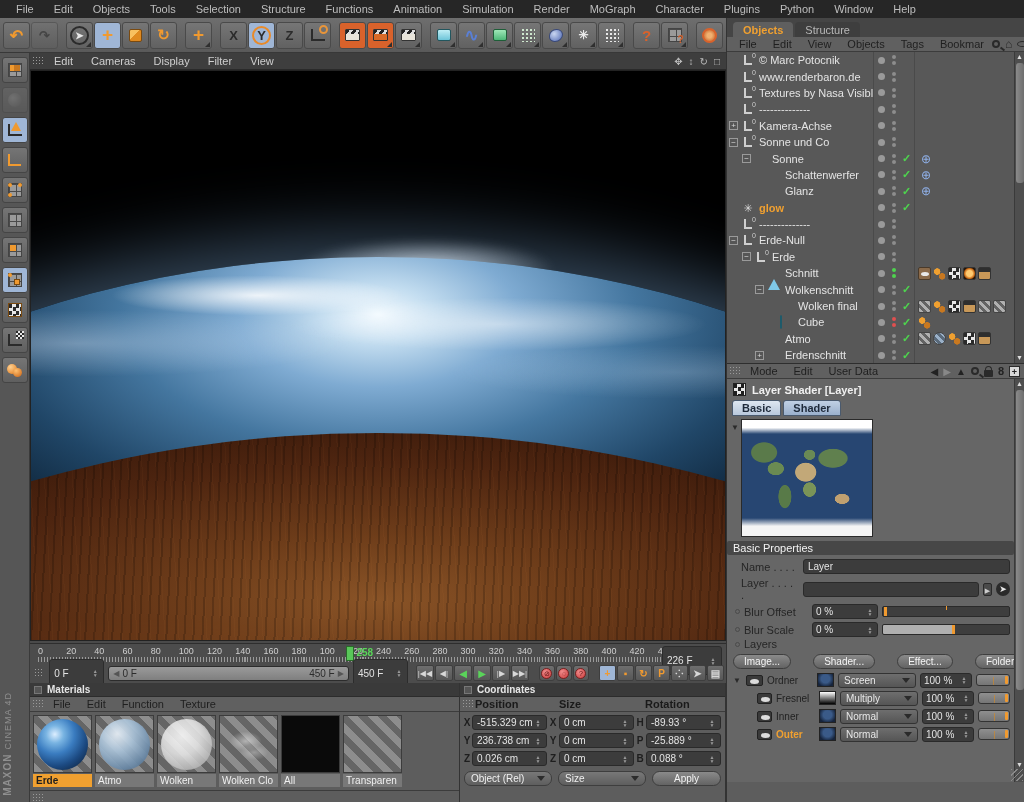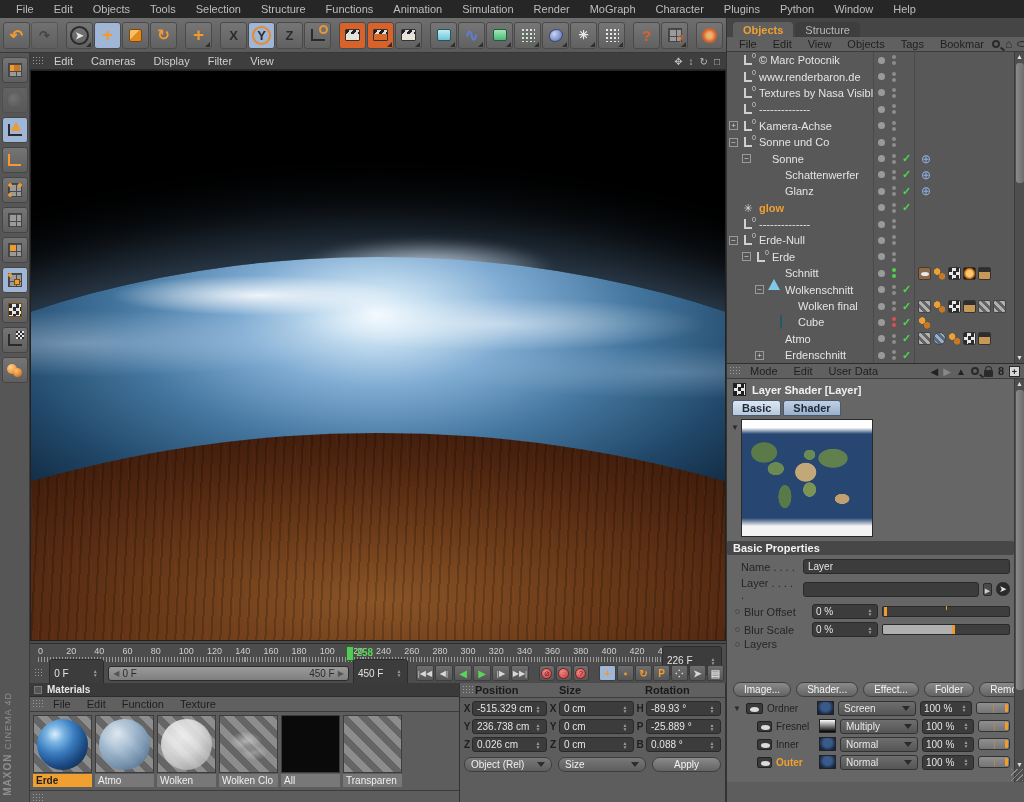--- a/index.html
+++ b/index.html
@@ -260,35 +260,35 @@
       radial-gradient(ellipse 8% 16% at 33% 66%, #587a48 0 60%, transparent 65%),
       radial-gradient(ellipse 13% 13% at 49% 45%, #c2a878 0 60%, transparent 65%),
       radial-gradient(ellipse 8% 10% at 52% 60%, #7a9458 0 60%, transparent 65%),
       radial-gradient(ellipse 7% 7% at 52% 30%, #6a8a55 0 60%, transparent 65%),
       radial-gradient(ellipse 18% 13% at 70% 33%, #60804e 0 60%, transparent 65%),
       radial-gradient(ellipse 9% 7% at 77% 68%, #c0a070 0 60%, transparent 65%); }
   .mapbox .arctic { position:absolute; left:0; right:0; top:0; height:14px;
     background:linear-gradient(#ffffff 55%, rgba(255,255,255,0)); }
   .mapbox .antarctic { position:absolute; left:0; right:0; bottom:0; height:18px;
     background:linear-gradient(rgba(255,255,255,0), #f4f4f4 45%); }
-  .secthead { background:#474747; color:#f2f2f2; font-weight:bold; font-size:11px;
+  .secthead { background:#474747; color:#f2f2f2; font-weight:normal; font-size:11px;
     padding:1px 6px; margin:4px 10px 2px 0; border-radius:2px; }
   .prow { display:flex; align-items:center; gap:4px; padding:2px 14px 1px 8px; color:#222; }
   .prow .pl { width:64px; flex:none; font-size:11px; color:#262626; }
   .prow .circ { width:5px; height:5px; border-radius:50%; border:1px solid #4a4a4a; flex:none; }
   .tfield { flex:1; background:#3c3c3c; border:1px solid #2a2a2a; border-radius:3px;
     height:15px; color:#e4e4e4; font-size:10px; padding:0 4px; display:flex; align-items:center; }
   .nfield { width:66px; flex:none; background:#3c3c3c; border:1px solid #2a2a2a; border-radius:3px;
     height:15px; color:#e4e4e4; font-size:10px; padding:0 3px; display:flex; align-items:center; }
   .slider { flex:1; height:11px; background:#3e3e3e; border:1px solid #2a2a2a; border-radius:2px; position:relative; }
   .slider .mark { position:absolute; left:1px; top:0; width:3px; height:100%; background:#f09a30; }
   .slider .midtick { position:absolute; left:50%; top:-1px; width:1px; height:4px; background:#f09a30; }
   .slider.half { background:linear-gradient(90deg,#b0b0b0 0 55%, #3e3e3e 55%); }
   .slider.half .mark { left:55%; }
-  .btnrow { display:flex; gap:5px; padding:3px 14px 2px 6px;margin-top:28px; }
+  .btnrow { display:flex; gap:22px; padding:3px 14px 2px 6px; }
   .lrow { display:flex; align-items:center; gap:4px; padding:1px 14px 1px 6px; height:18px; }
   .lrow .fold { width:9px; color:#2a2a2a; font-size:8px; flex:none; }
   .eyebox { width:15px; height:11px; background:#3a3a3a; border:1px solid #222; border-radius:2px;
     position:relative; flex:none; }
   .eyebox::after { content:""; position:absolute; left:3px; top:3px; width:9px; height:5px;
     border-radius:50%; background:#dcdcdc; }
   .lname { width:46px; font-size:10px; color:#222; flex:none; white-space:nowrap; overflow:hidden; }
   .lname.orange { color:#f0a030; font-weight:bold; }
   .lthumb { width:17px; height:14px; border:1px solid #222; flex:none; }
   .th-earth { background:radial-gradient(ellipse at 50% 40%, #3a5a88 0 40%, #16243c 80%),#16243c; }
@@ -647,20 +647,24 @@
       <div class="thumb"></div>
       <div class="lbl">Transparen</div>
     </div>
   </div>
   <div style="border-top:1px solid #3c3c3c;height:14px;display:flex;align-items:center">
       <span class="grip"></span>
     </div>
 </div>
 
 <div id="coords" class="abs">
+  <div class="phead">
+      <span class="sq"></span>
+      <span>Coordinates</span>
+    </div>
   <div class="hdr">
     <span class="grip"></span>
     <b style="width:84px">Position</b>
     <b style="width:86px">Size</b>
     <b>Rotation</b>
   </div>
   <div class="cgrid">
     <span class="axl">X</span>
     <div class="tfield">
         <span>-515.329 cm</span>

